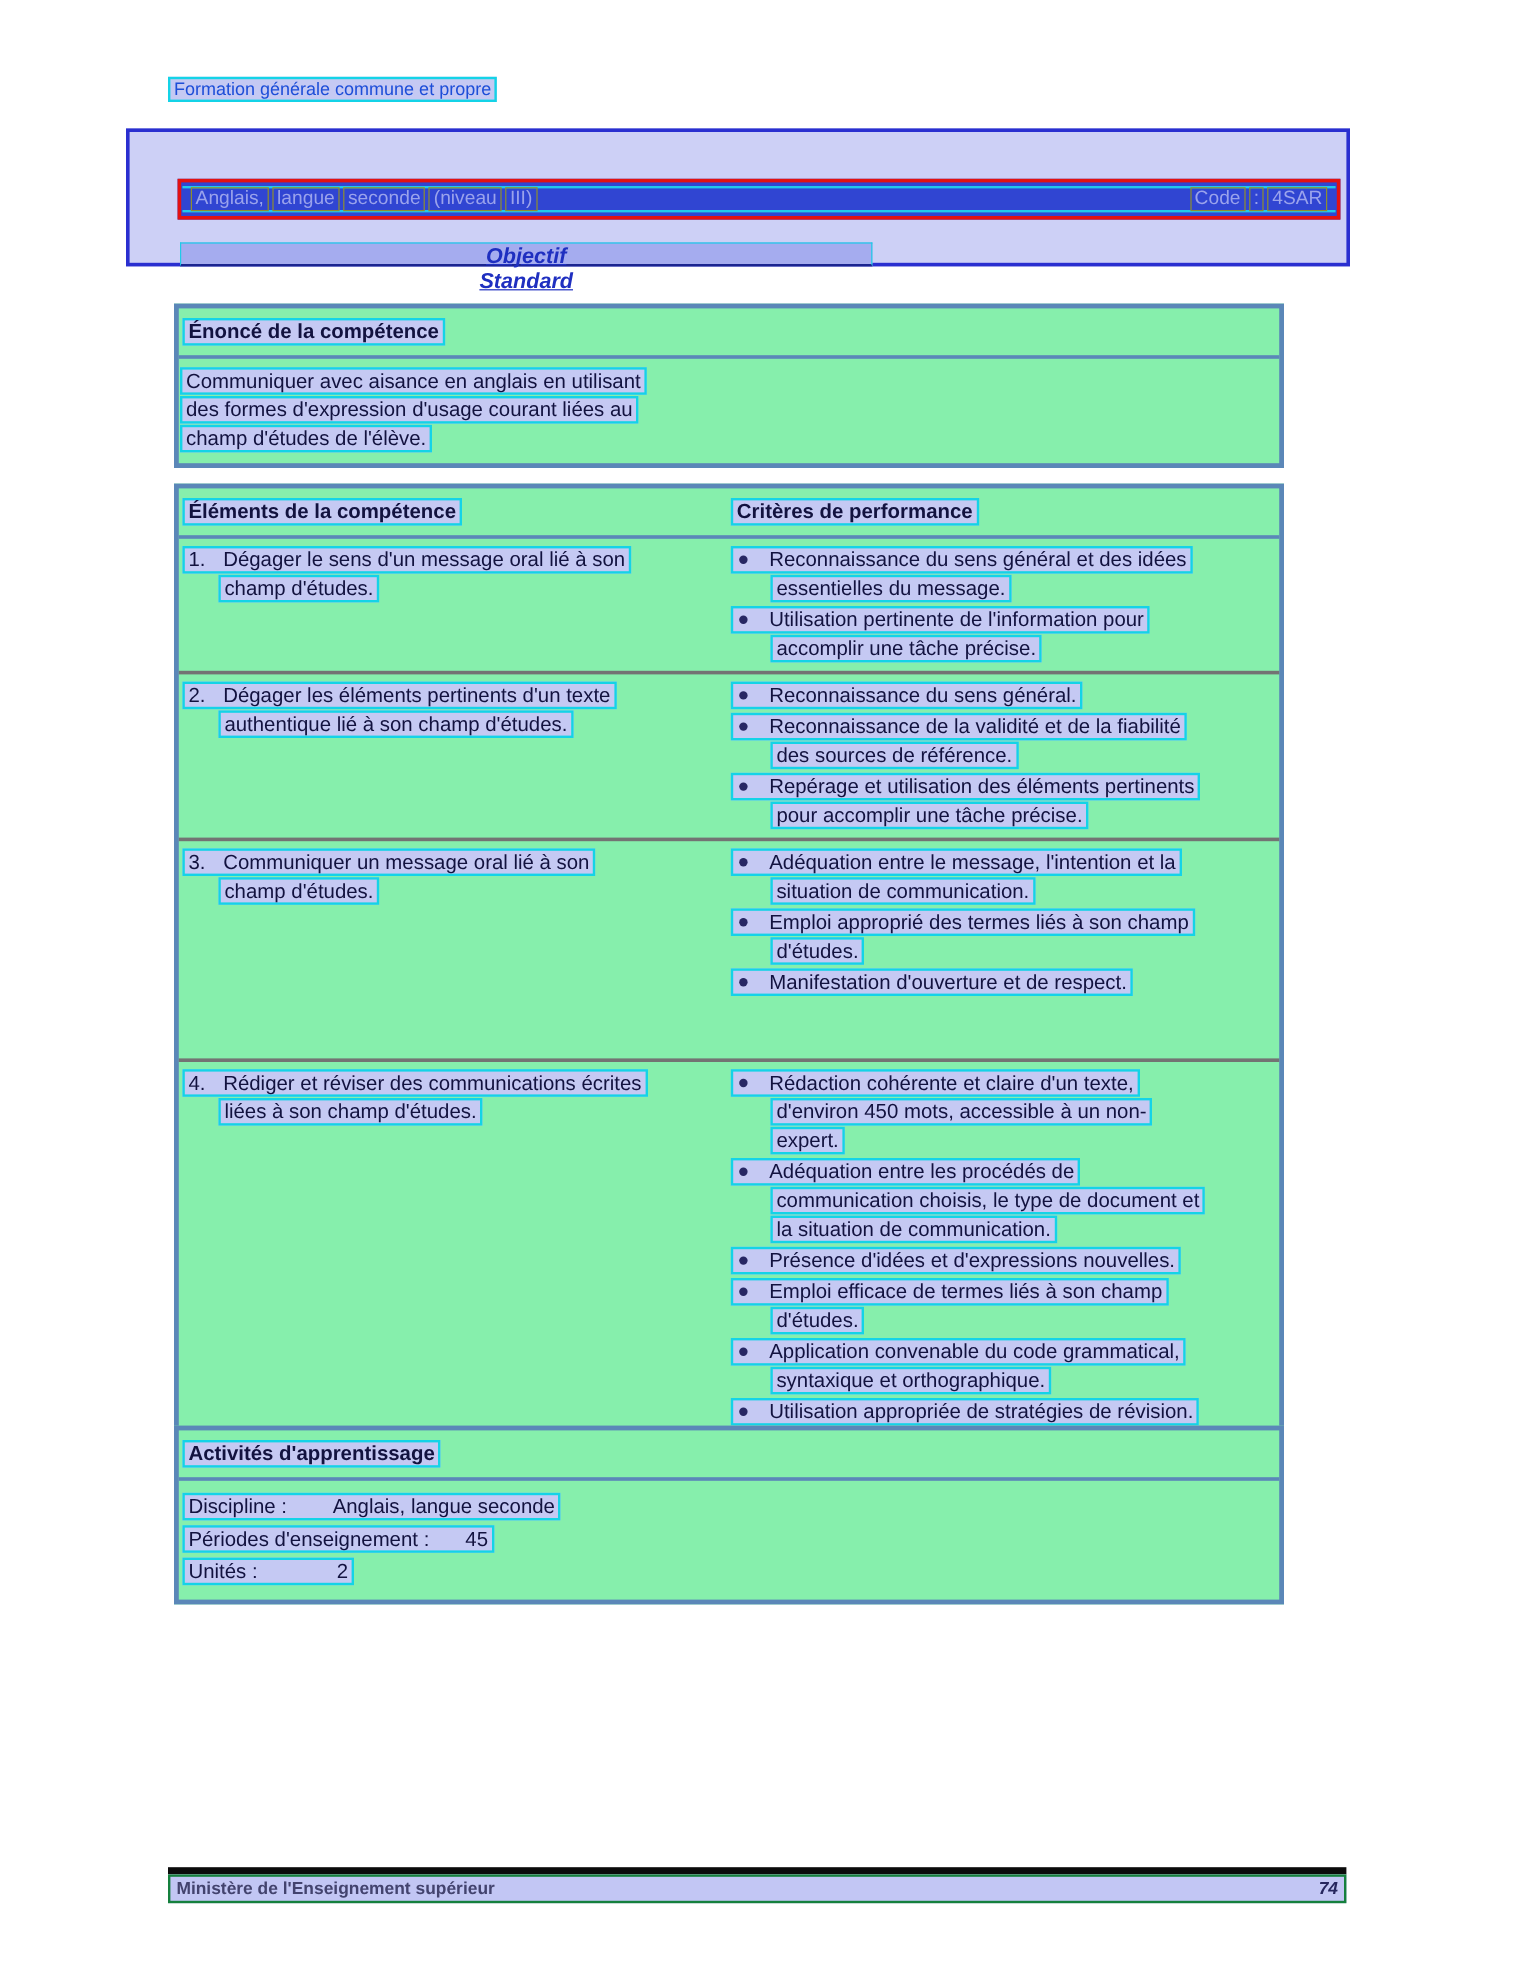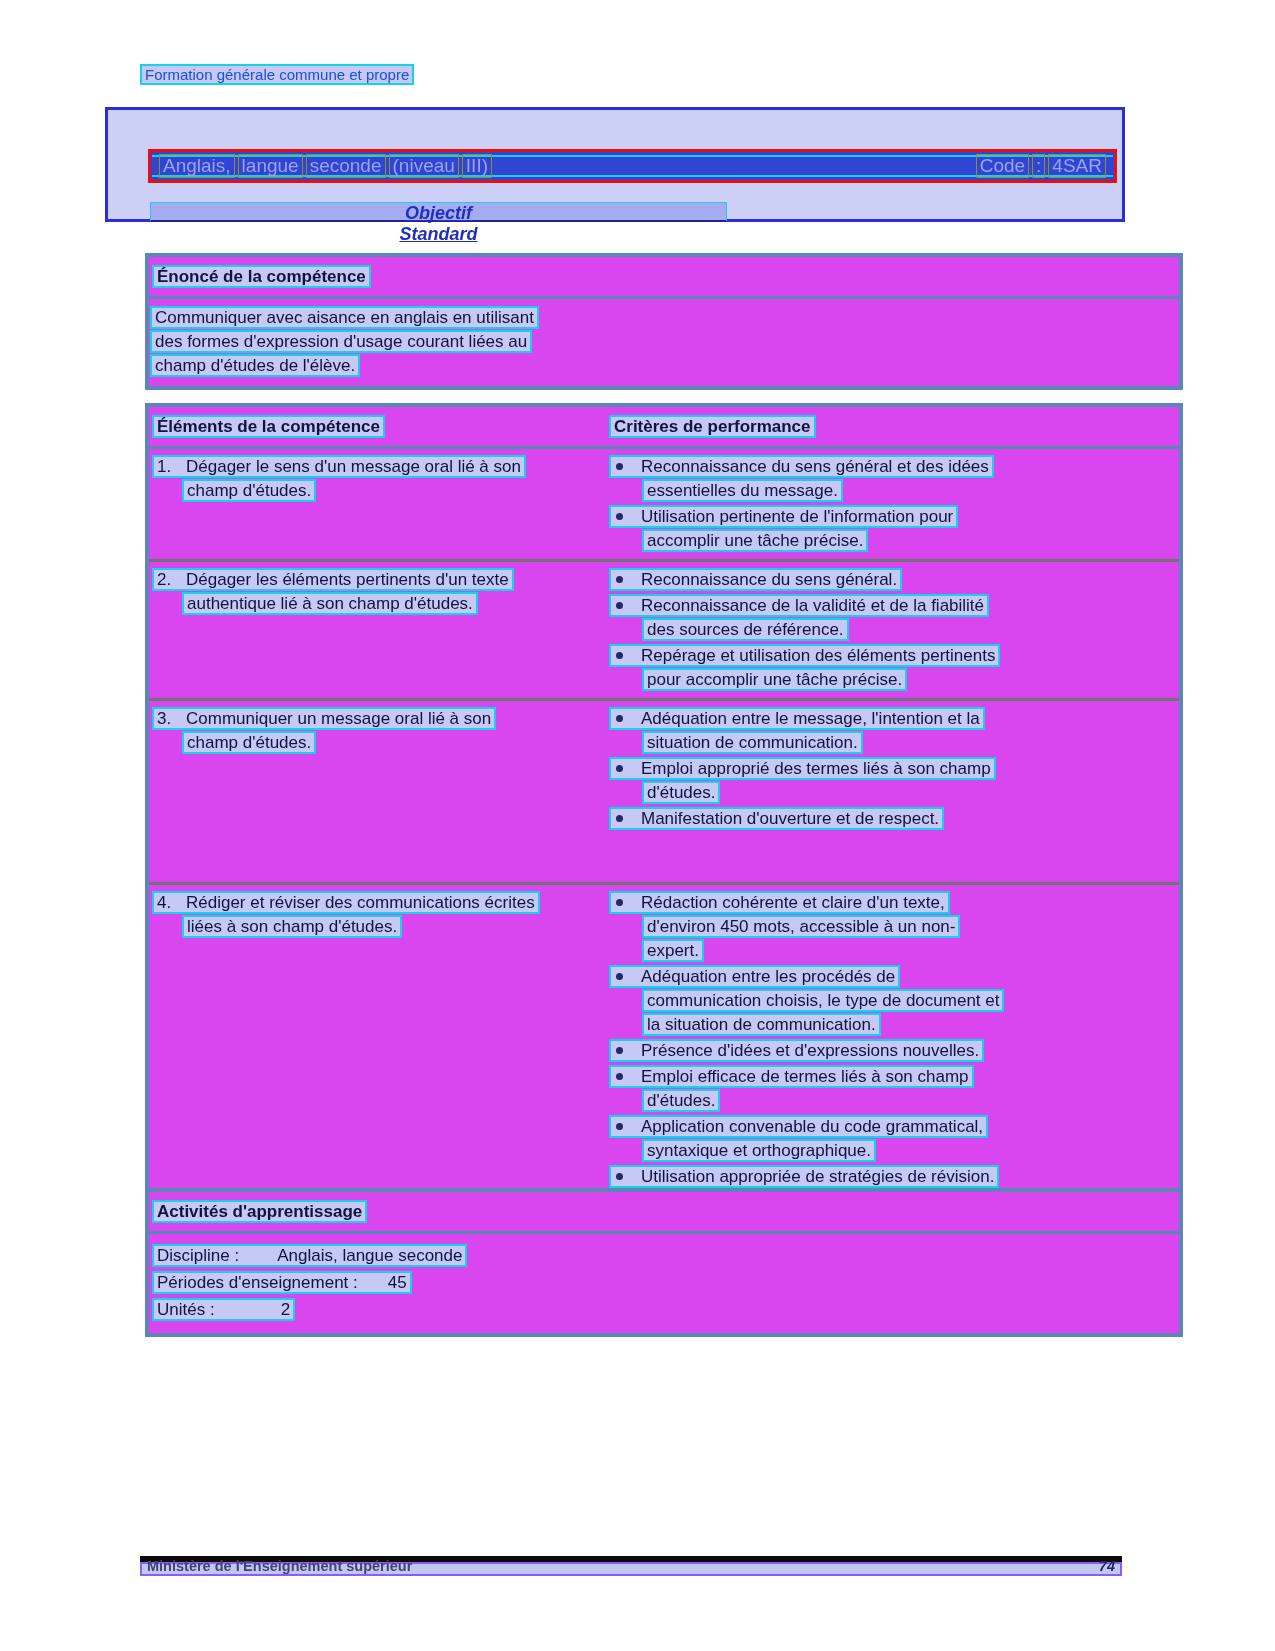--- a/index.html
+++ b/index.html
@@ -13,35 +13,35 @@
   .top-label{position:absolute;left:140px;top:66px;font-size:15px;color:#1d4ed8;}
 
   
   .hero{position:absolute;left:105px;top:107px;width:1020px;height:115px;
         background:#cdd0f6;border:3px solid #2a2fd0;box-sizing:border-box;}
   .banner{position:absolute;left:148px;top:149px;width:969px;height:34px;
         background:#3045d2;border:3px solid #e31111;box-sizing:border-box;}
   .banner-strip{position:absolute;left:1px;right:1px;top:3px;bottom:3px;
         border-top:2px solid #22c9ea;border-bottom:2px solid #22c9ea;
         display:flex;align-items:center;justify-content:space-between;
-        padding:0 7px;font-size:19px;color:#9aa3ec;}
+        padding:0 7px;font-size:16px;color:#9aa3ec;}
   .banner-left,.banner-right{display:flex;align-items:center;}
   .bw{border:1px solid #8f8f2e;padding:0 3px;margin-right:3px;white-space:nowrap;}
   .banner-right .bw{margin-right:0;margin-left:3px;}
 
   
   .obj-bar{position:absolute;left:150px;top:202px;width:577px;height:20px;
         background:#a5acef;border:1px solid #1fcbe8;border-bottom:2px solid #1b2590;
         box-sizing:border-box;display:flex;align-items:center;justify-content:space-between;
         padding:0 6px;flex-direction:column;}
   .obj-text{font-size:18px;font-weight:bold;font-style:italic;color:#1f2fc0;
         text-decoration:underline;}
 
   
-  .panel{position:absolute;left:145px;width:1038px;background:#d946ef;
+  .panel{position:absolute;left:145px;width:925px;background:#86efac;
         border:4px solid #5b87b8;box-sizing:border-box;font-size:17px;}
   .panel-head{border-bottom:3px solid #5b87b8;padding:10px 0 9px 3px;
         font-weight:bold;line-height:20px;white-space:nowrap;}
   #enonce{top:253px;}
   #elements{top:403px;min-height:772px;}
   #activites{top:1188px;}
 
   .enonce-body{padding:7px 0 8px 1px;}
   .line{line-height:24px;white-space:nowrap;}
 
@@ -68,23 +68,23 @@
   .act-body{padding:8px 0 10px 3px;}
   .act-row{line-height:27px;white-space:nowrap;}
   .tab{display:inline-block;}
   .tab0{width:38px;}
   .tab1{width:30px;}
   .tab2{width:66px;}
 
   
   .footer-rule{position:absolute;left:140px;top:1556px;width:982px;height:6px;
         background:#0b0b0b;}
-  .footer-bar{position:absolute;left:140px;top:1562px;width:982px;height:14px;
-        background:#c2c6f4;border:2px solid #8b5cf6;box-sizing:border-box;
-        display:flex;align-items:flex-end;justify-content:space-between;
+  .footer-bar{position:absolute;left:140px;top:1562px;width:982px;height:24px;
+        background:#c2c6f4;border:2px solid #15803d;box-sizing:border-box;
+        display:flex;align-items:center;justify-content:space-between;
         padding:0 5px;font-size:14.5px;font-weight:bold;color:#43436e;}
   .page-num{font-style:italic;color:#26265e;}
 </style>
 </head>
 <body>
 
 <div class="page">
 
   <div class="top-label">
     <span class="hl">Formation générale commune et propre</span>

